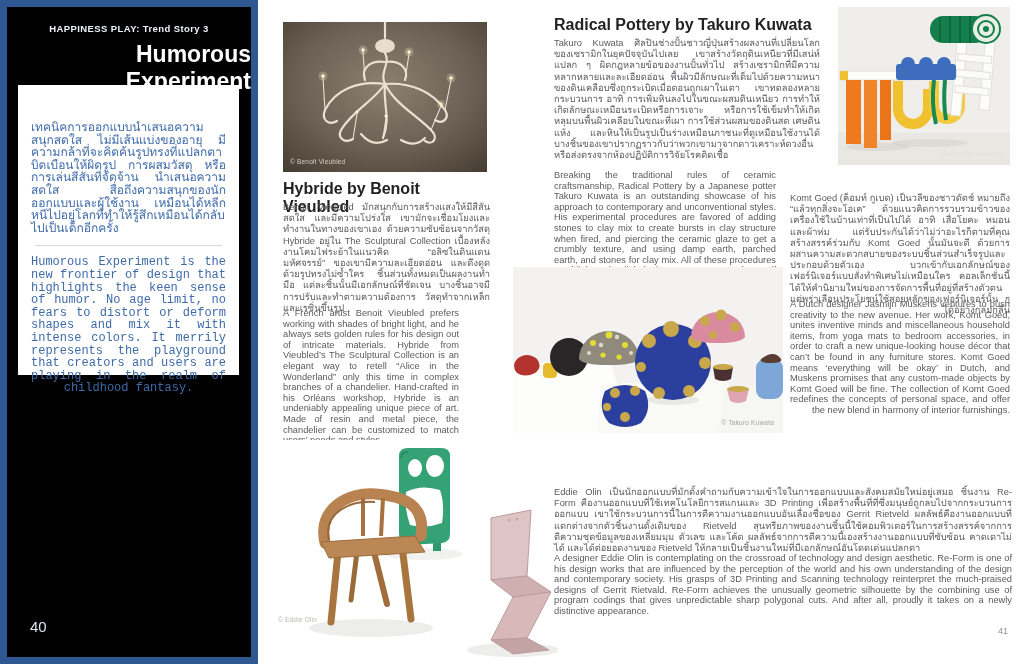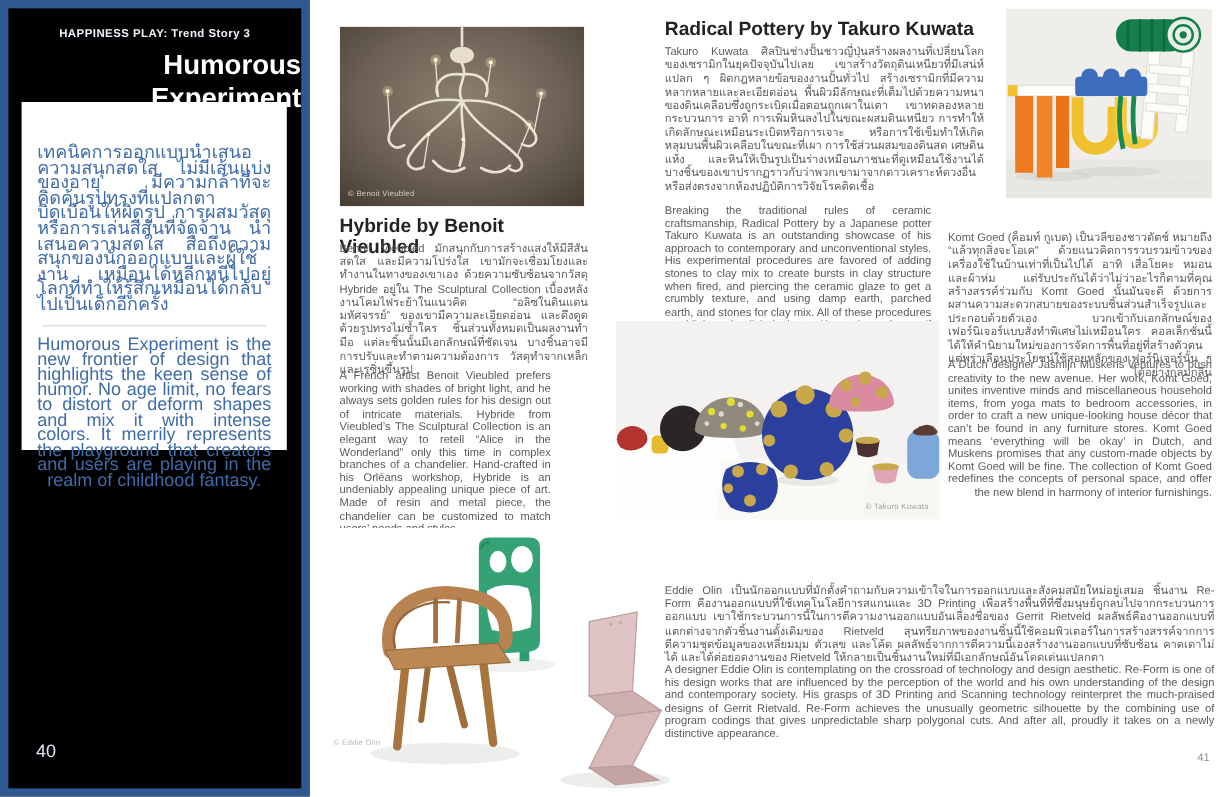--- a/index.html
+++ b/index.html
@@ -6,21 +6,21 @@
   *{box-sizing:border-box;}
   body{font-family:"Liberation Sans","DejaVu Sans",sans-serif;-webkit-font-smoothing:antialiased;}
   .spread{position:relative;width:1024px;height:664px;background:#ffffff;overflow:hidden;}
 
   
   .panel{position:absolute;left:0;top:0;width:258px;height:664px;background:#000000;border:7px solid #2f5792;}
   .kicker{position:absolute;left:0;right:0;top:16px;text-align:center;color:#eef3fb;font-size:9.5px;font-weight:bold;letter-spacing:.4px;}
   .panel-title{position:absolute;left:0;right:0;top:34px;text-align:right;color:#ffffff;font-size:23px;font-weight:bold;}
   .white-box{position:absolute;left:11px;top:78px;width:221px;height:290px;background:#ffffff;padding:28px 13px 0 13px;}
   .quote{color:#3a67a8;font-weight:bold;font-size:12.5px;line-height:16px;text-align:center;white-space:pre-line;}
-  .box-para{color:#3f6ba9;font-size:15px;line-height:12.6px;text-align:justify;margin-top:9px;}
+  .box-para{color:#3f6ba9;font-size:12px;line-height:12.6px;text-align:justify;margin-top:9px;font-family:Liberation Mono, monospace;}
   .box-para.center-last{text-align-last:center;}
   .box-divider{border:0;border-top:1px solid #d9d9d9;margin:10px 4px;}
   .pagenum-left{position:absolute;left:23px;bottom:22px;color:#dce5f4;font-size:15px;}
 
   
   .heading{position:absolute;color:#222222;font-size:16px;font-weight:bold;}
   .th,.en{position:absolute;color:#5b5b5e;font-size:9.3px;text-align:justify;}
   .th{line-height:11.2px;}
   .en{line-height:10.6px;}
   .right-last{text-align-last:right;}

